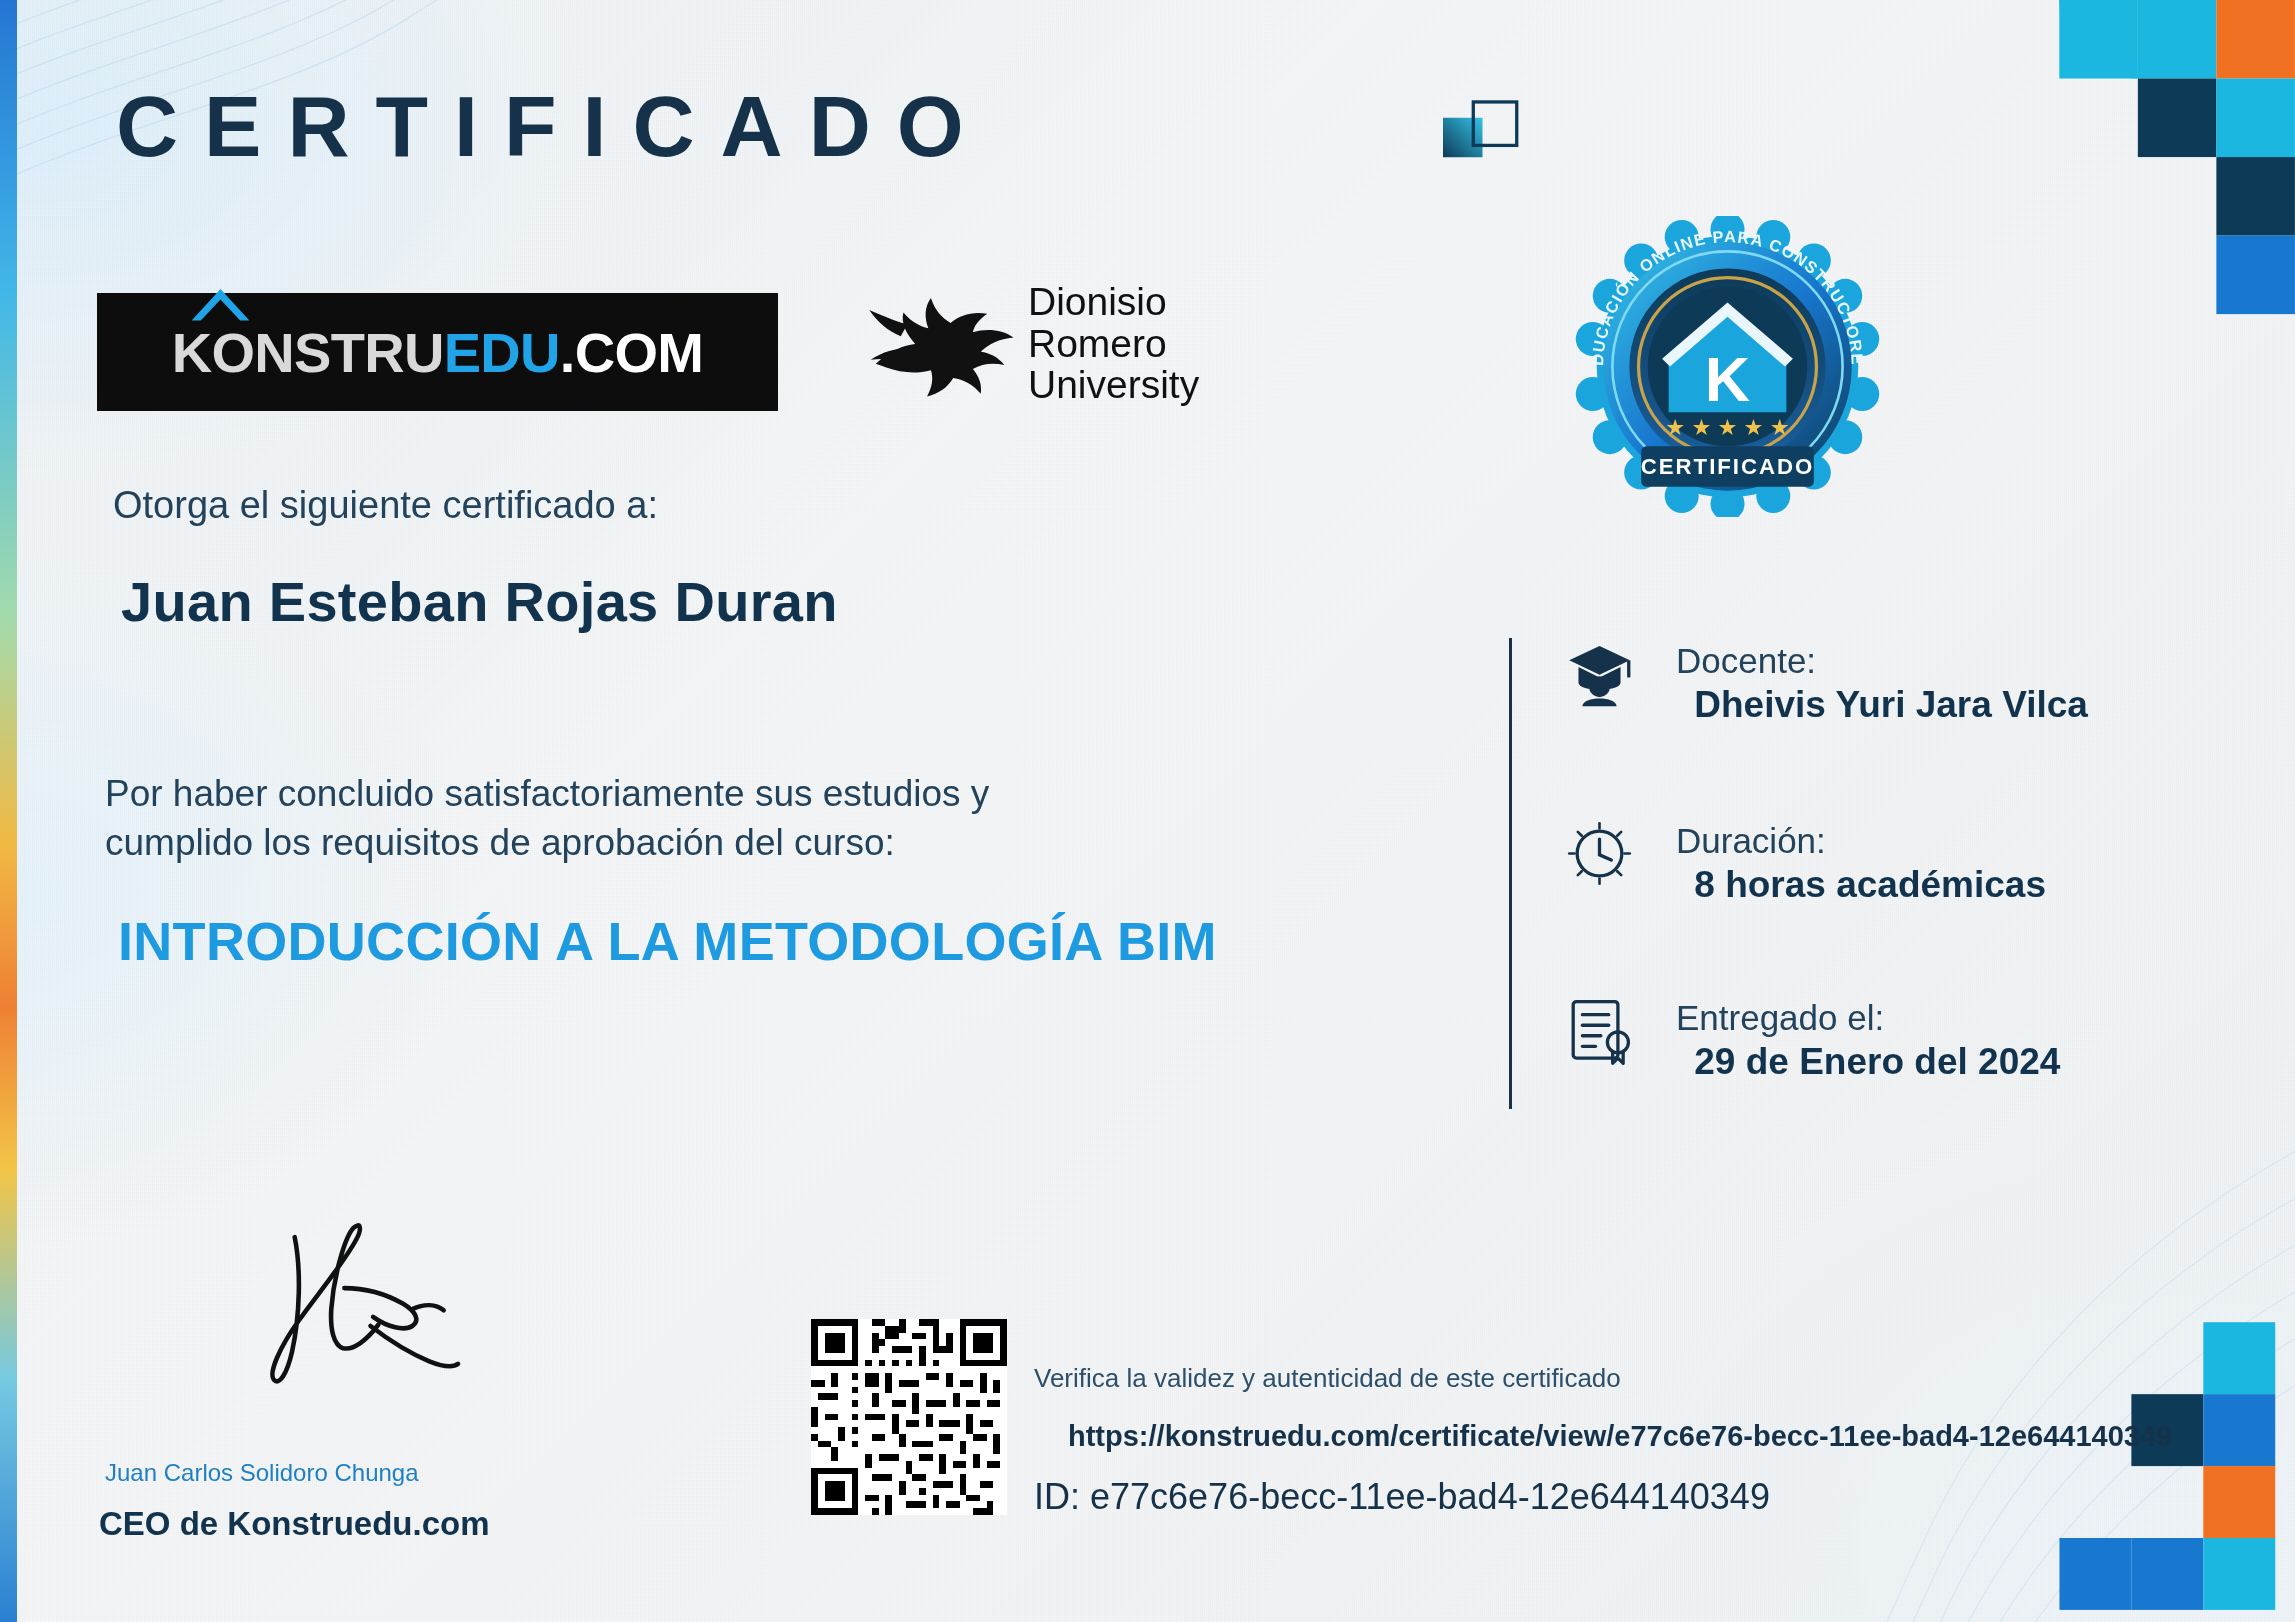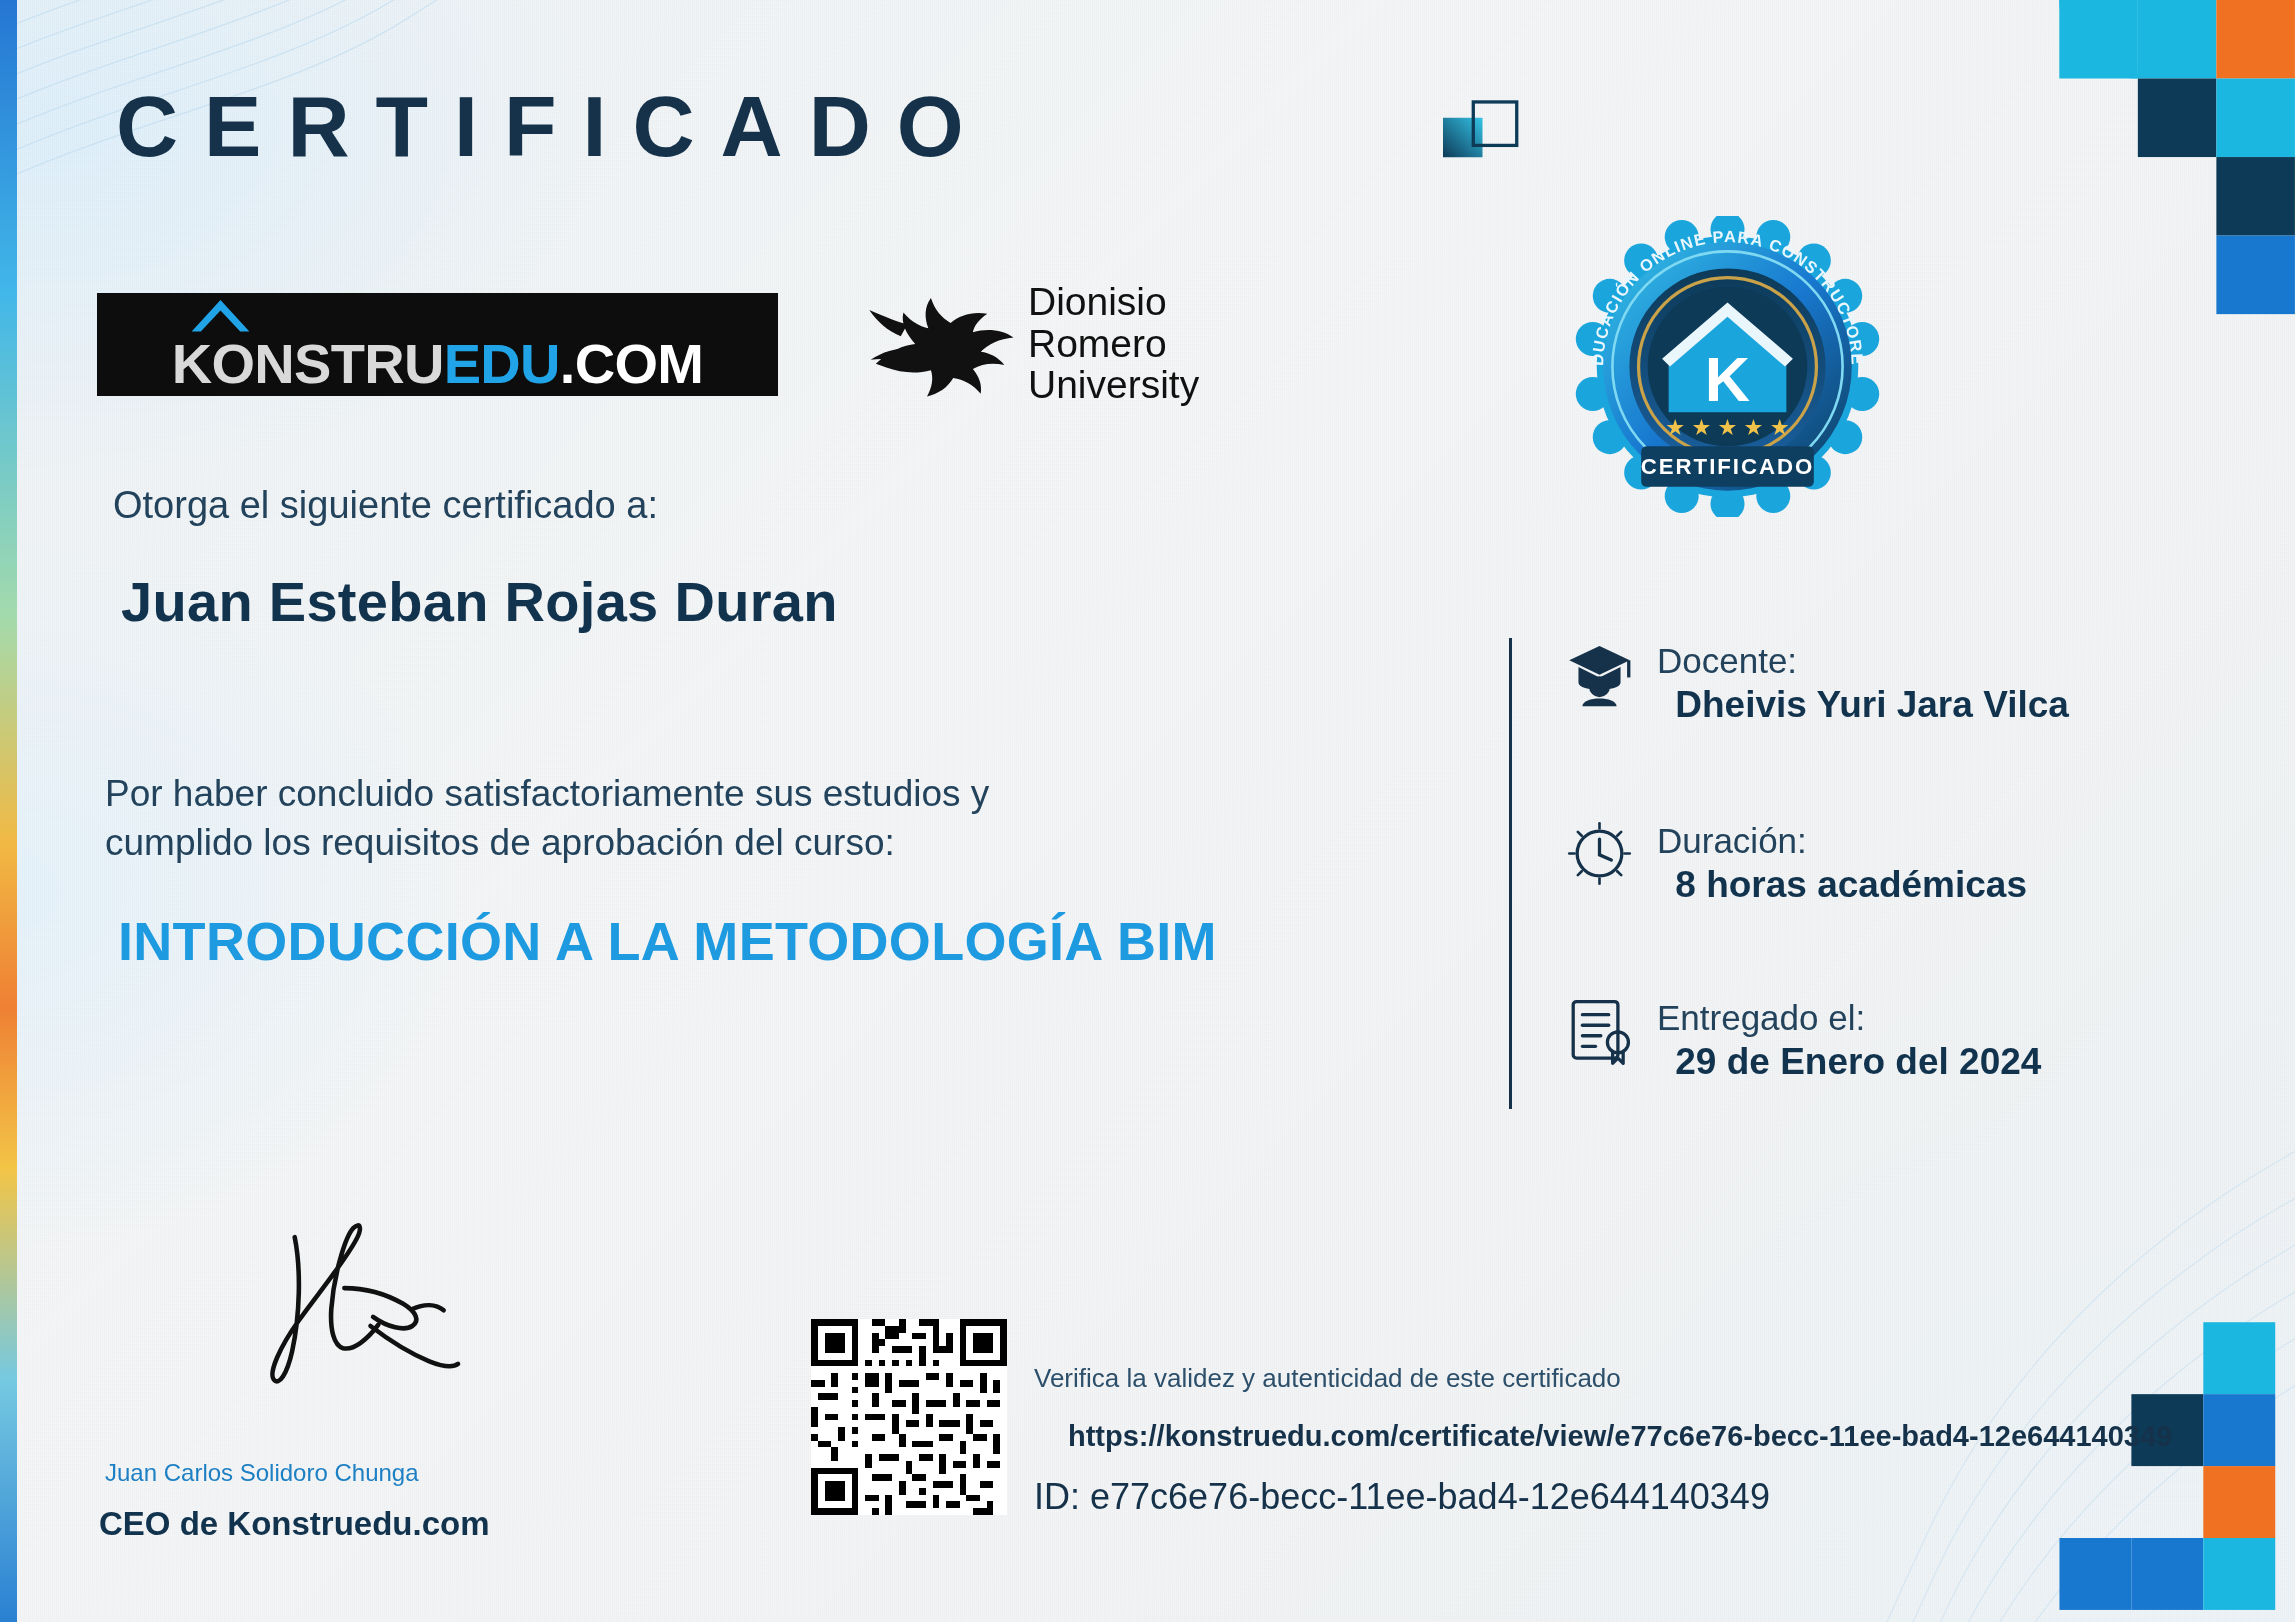--- a/index.html
+++ b/index.html
@@ -56,23 +56,23 @@
     font-family: "Liberation Sans", sans-serif;
   }
   .title-mark {
     position: absolute; left: 1443px; top: 98px;
     width: 79px; height: 79px;
   }
 
   
   .konstruedu-logo {
     position: absolute; left: 97px; top: 293px;
-    width: 681px; height: 103px;
+    width: 681px; height: 118px;
     background: #0d0d0d;
-    display: flex; align-items: flex-end; justify-content: center;
+    display: flex; align-items: center; justify-content: center;
   }
   .kl-inner { position: relative; display: flex; align-items: baseline; }
   .kl-text { font-size: 56px; font-weight: 700; letter-spacing: -0.7px; color: #ffffff; font-family: "Liberation Sans", sans-serif; }
   .kl-text .blue { color: #21a3e8; }
   .kl-text .grey { color: #d9d9d9; font-weight: 700; }
   .kl-roof {
     position: absolute; left: 17px; top: -35px;
     width: 63px; height: 37px;
   }
 
@@ -104,21 +104,21 @@
   }
 
   
   .vdivider {
     position: absolute; left: 1509px; top: 638px;
     width: 3.3px; height: 471px; background: #16324a;
   }
   .meta { position: absolute; left: 1564px; width: 654px; }
   .meta-row { position: absolute; display: flex; gap: 22px; align-items: flex-start; }
   .meta-icon { width: 71px; height: 71px; flex: 0 0 71px; }
-  .meta-text { padding-top: 2.6px; }
+  .meta-text { padding-top: 2.6px; margin-left: 19px; }
   .meta-label { font-size: 35px; color: #23435c; font-weight: 400; line-height: 1.15; }
   .meta-value { font-size: 37px; color: #12334e; font-weight: 700; line-height: 1.3; padding-left: 18.3px; }
 
   
   .signature { position: absolute; left: 216px; top: 1211px; width: 275px; height: 196px; }
   .sign-name {
     position: absolute; left: 105px; top: 1459px;
     font-size: 24px; color: #1d7fc4; font-weight: 400;
   }
   .sign-role {

